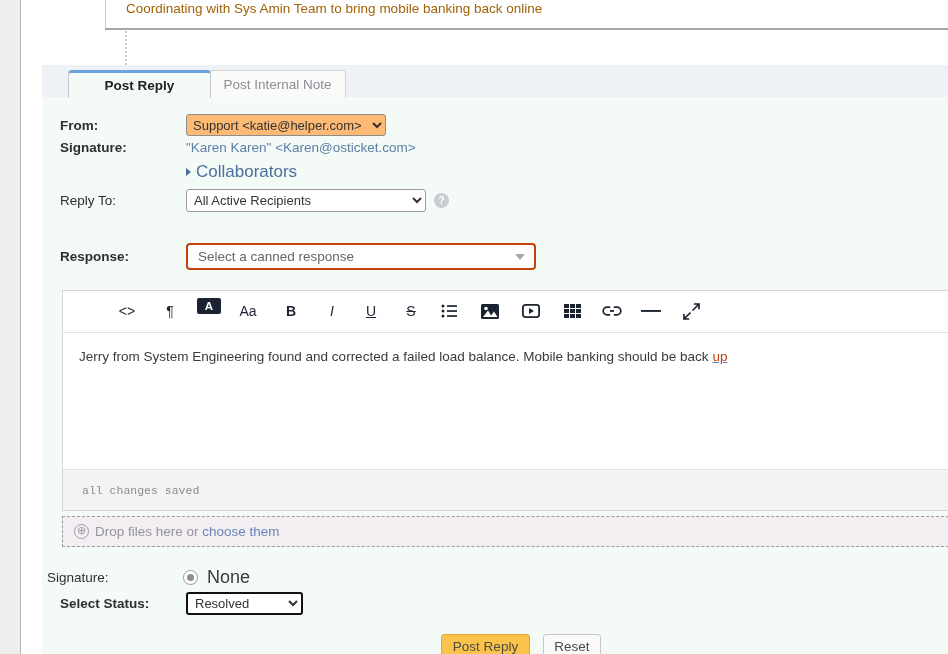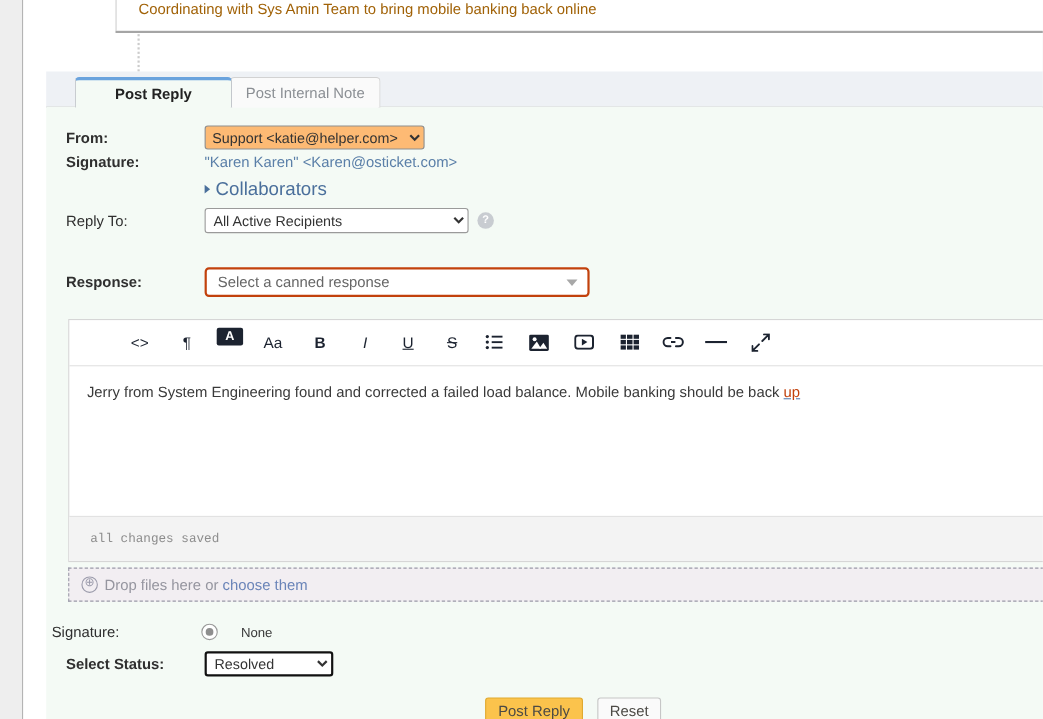--- a/index.html
+++ b/index.html
@@ -362,22 +362,22 @@
   }
   #sig-radio::after {
     content: "";
     position: absolute;
     left: 3px; top: 3px;
     width: 7px; height: 7px;
     border-radius: 50%;
     background: #8e8e8e;
   }
   #sig-none-label {
-    margin-left: 21px;
-    font-size: 12px;
+    margin-left: 9px;
+    font-size: 18px;
     color: #3a3a3a;
   }
   #row-status { left: 18px; top: 495px; }
   #row-status .flabel { width: 126px; }
   #status-select {
     width: 117px;
     height: 23px;
     font-family: "Liberation Sans", sans-serif;
     font-size: 13px;
     color: #333;

